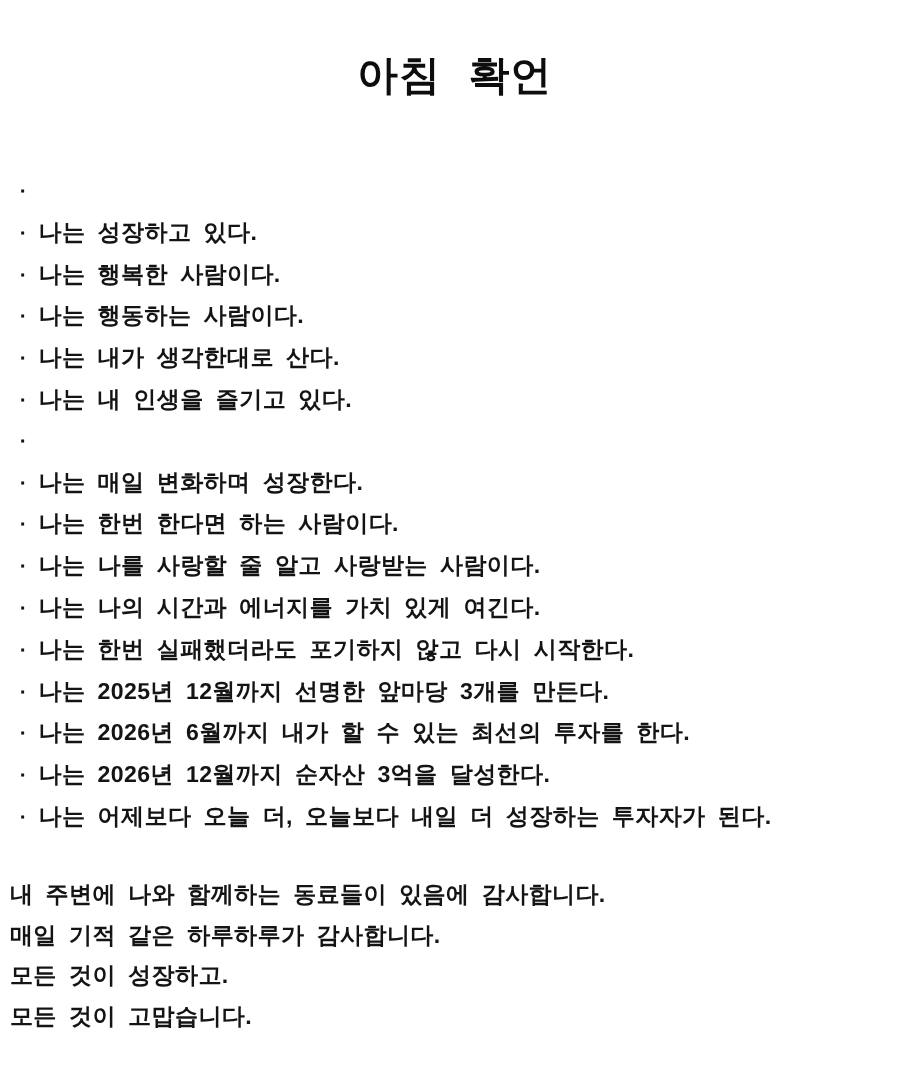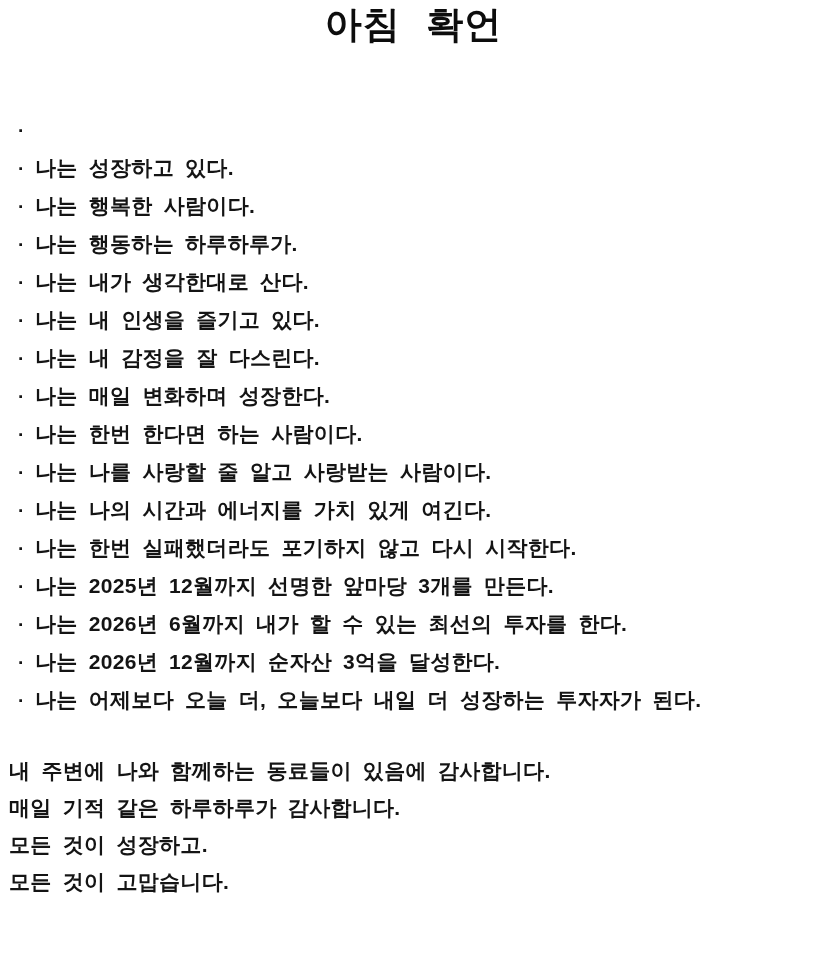--- a/index.html
+++ b/index.html
@@ -13,20 +13,21 @@
     height: 974px;
     background: #ffffff;
     color: #111111;
     font-family: "Liberation Sans", sans-serif;
     font-weight: 700;
     overflow: hidden;
     box-sizing: border-box;
   }
   .doc-title {
     margin: 0;
+    padding-top: 44px;
     text-align: center;
     font-size: 37px;
     font-weight: 800;
     letter-spacing: 1px;
     word-spacing: 14px;
     color: #0d0d0d;
   }
   .affirmation-list {
     margin-top: 62px;
     padding-left: 18px;
@@ -73,36 +74,35 @@
     <span class="txt">나는 성장하고 있다.</span>
   </div>
 
   <div class="line bullet-line">
     <span class="dot">·</span>
     <span class="txt">나는 행복한 사람이다.</span>
   </div>
 
   <div class="line bullet-line">
     <span class="dot">·</span>
-    <span class="txt">나는 행동하는 하루하루가.</span>
+    <span class="txt">나는 행동하는 사람이다.</span>
   </div>
 
   <div class="line bullet-line">
     <span class="dot">·</span>
     <span class="txt">나는 내가 생각한대로 산다.</span>
   </div>
 
   <div class="line bullet-line">
     <span class="dot">·</span>
     <span class="txt">나는 내 인생을 즐기고 있다.</span>
   </div>
 
   <div class="line bullet-line">
     <span class="dot">·</span>
-    <span class="txt">나는 내 감정을 잘 다스린다.</span>
   </div>
 
   <div class="line bullet-line">
     <span class="dot">·</span>
     <span class="txt">나는 매일 변화하며 성장한다.</span>
   </div>
 
   <div class="line bullet-line">
     <span class="dot">·</span>
     <span class="txt">나는 한번 한다면 하는 사람이다.</span>

